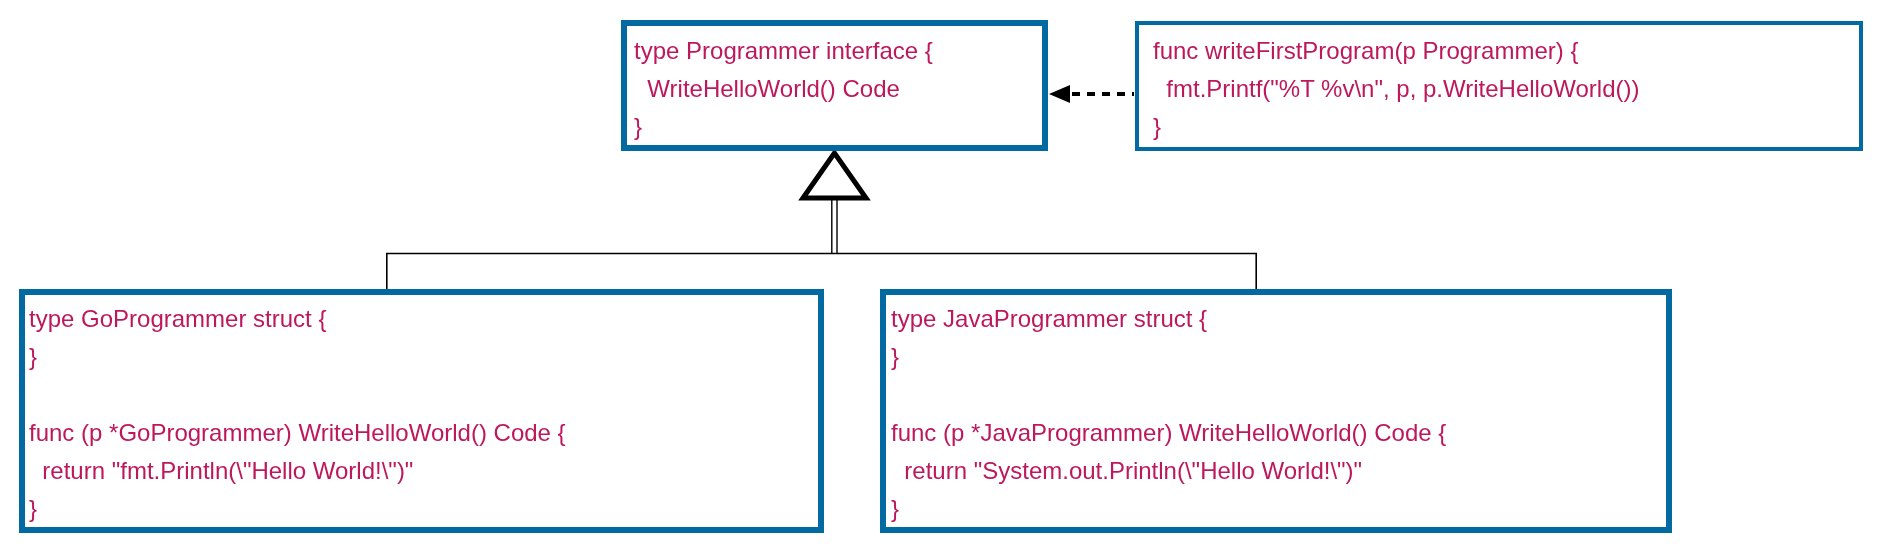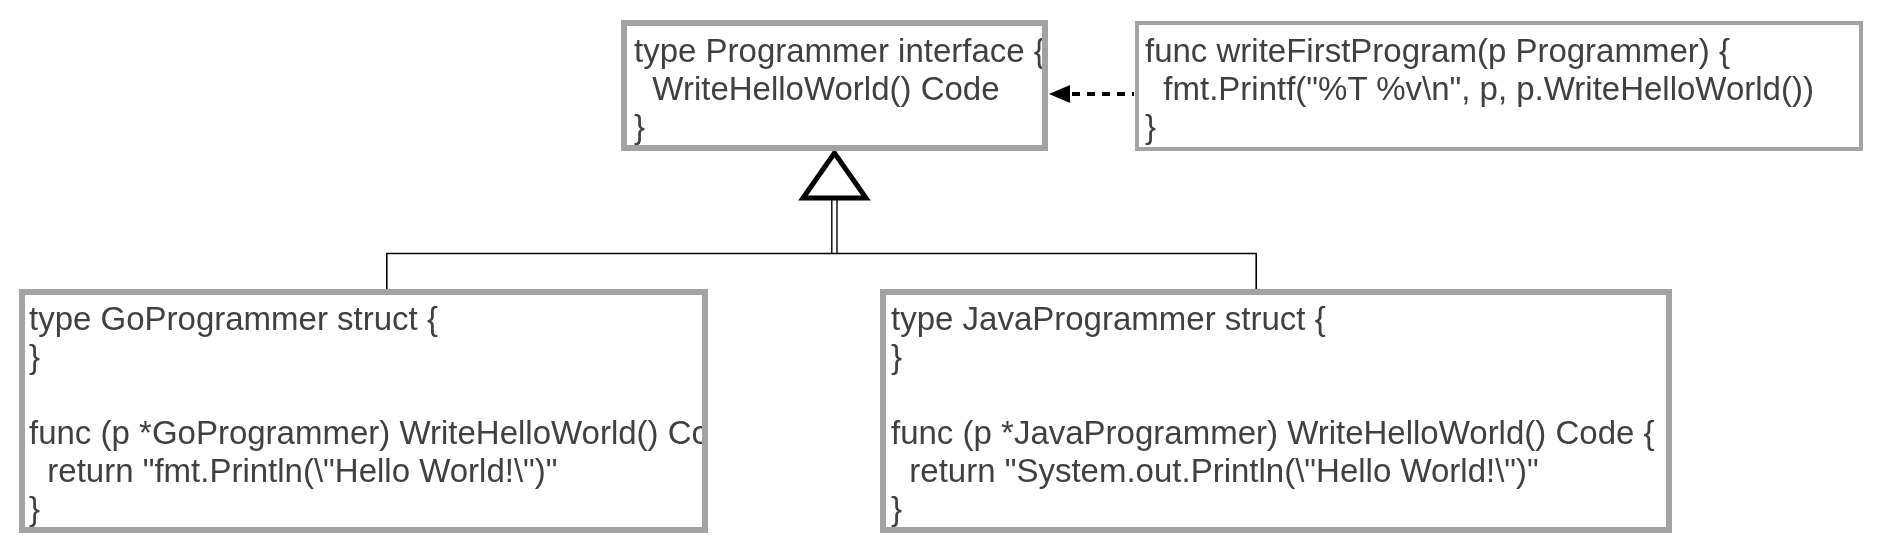--- a/index.html
+++ b/index.html
@@ -18,42 +18,42 @@
   .connector-layer {
     position: absolute;
     left: 0;
     top: 0;
   }
   .box {
     position: absolute;
     margin: 0;
     box-sizing: border-box;
     background: #ffffff;
-    border: 6px solid #a3a3a3;
-    color: #404040;
+    border: 6px solid #0369a1;
+    color: #be185d;
     font-family: "Liberation Sans", sans-serif;
-    font-size: 33px;
+    font-size: 24px;
     line-height: 38px;
     white-space: pre;
     overflow: hidden;
   }
   .box-interface {
     left: 621px; top: 20px;
     width: 427px; height: 131px;
     padding: 6px 8px 0 7px;
   }
   .box-client {
     left: 1135px; top: 21px;
     width: 728px; height: 130px;
     border-width: 4px;
-    padding: 7px 6px 0 6px;
+    padding: 7px 6px 0 14px;
   }
   .box-go {
     left: 19px; top: 289px;
-    width: 689px; height: 244px;
+    width: 805px; height: 244px;
     padding: 5px 6px 0 4px;
   }
   .box-java {
     left: 880px; top: 289px;
     width: 792px; height: 244px;
     padding: 5px 6px 0 5px;
   }
 </style>
 </head>
 <body>

